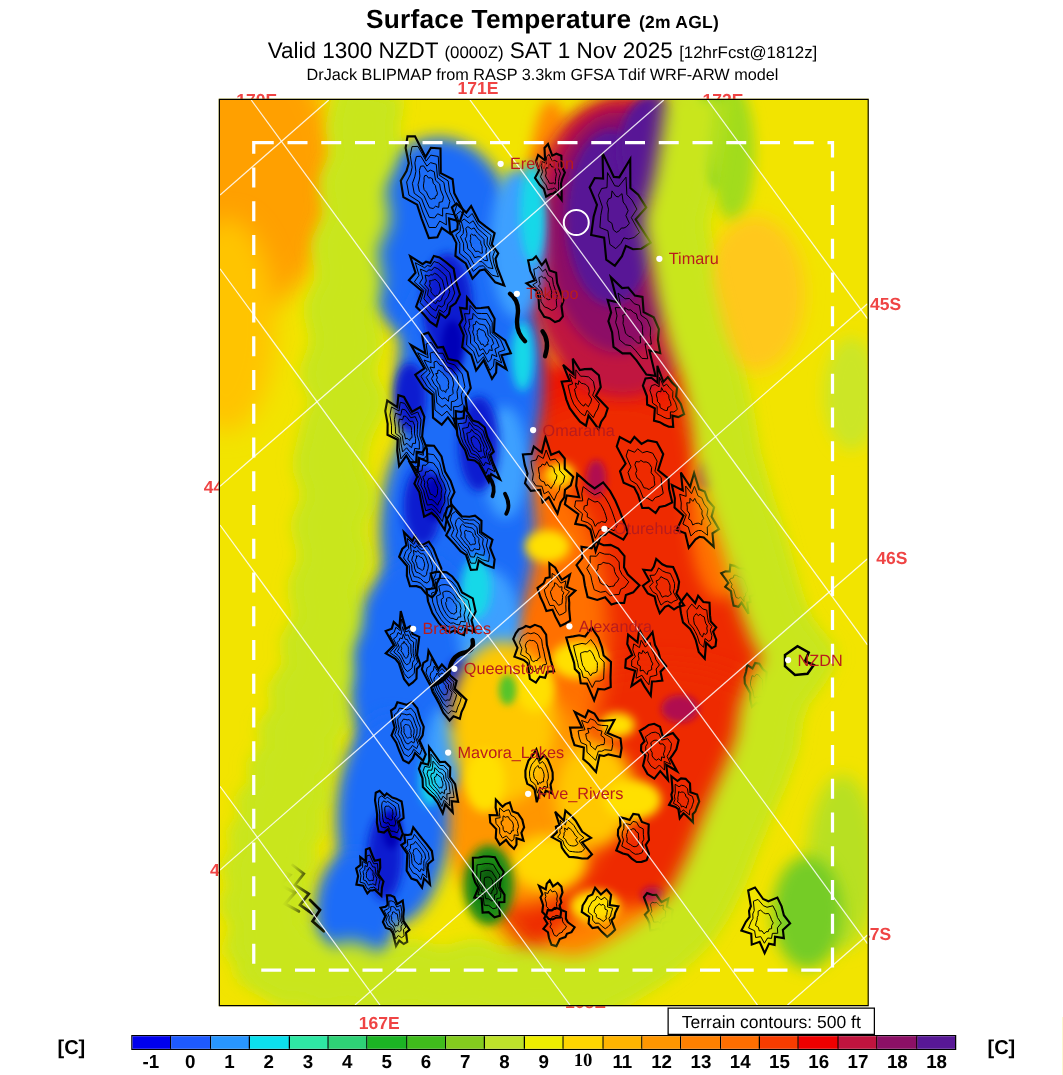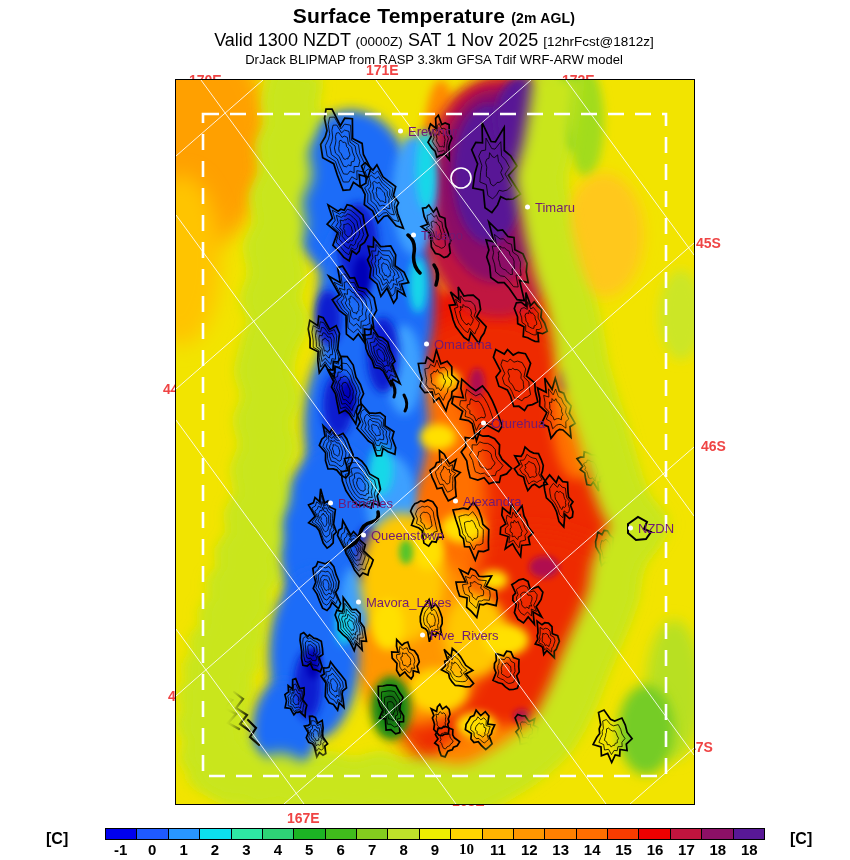--- a/index.html
+++ b/index.html
@@ -11,21 +11,21 @@
   .h-line2{margin-top:2px;font-size:18px;font-weight:400;}
   .h-line2 .small{font-size:13.5px;text-align:right;}
   .h-line3{margin-top:1px;font-size:13px;font-weight:400;}
 
   .map-frame{position:absolute;left:175px;top:79px;width:518px;height:724px;
              border:1.6px solid #000;background:#F2E400;overflow:hidden;}
   .map-frame svg{position:absolute;left:0;top:0;}
 
   .axis-label{position:absolute;font-size:14px;font-weight:bold;color:#ef4444;white-space:nowrap;}
   .loc{position:absolute;display:flex;align-items:center;gap:5px;transform:translate(-3px,-50%);
-       color:#701a75;font-size:13px;white-space:nowrap;}
+       color:#b91c1c;font-size:13px;white-space:nowrap;}
   .loc .dot{width:5px;height:5px;border-radius:50%;background:#fff;flex:0 0 auto;}
 
   .terrain-box{position:absolute;left:534px;top:806px;width:164px;height:20px;background:#fff;
                border:1.6px solid #000;display:flex;align-items:center;justify-content:center;
                font-size:14px;color:#000;}
 
   .colorbar{position:absolute;left:105px;top:828px;width:660px;height:12px;display:flex;
             border:1px solid #000;box-sizing:border-box;}
   .colorbar .seg{flex:1 1 0;border-right:1px solid #000;}
   .colorbar .seg:last-child{border-right:none;}
@@ -436,20 +436,21 @@
     <div class="loc" style="left:183px;top:522px">
         <span class="dot"></span>
         <span>Mavora_Lakes</span>
       </div>
     <div class="loc" style="left:247px;top:555px">
         <span class="dot"></span>
         <span>Five_Rivers</span>
       </div>
   </div>
 
+  <div class="terrain-box">Terrain contours: 500 ft</div>
 
   <span class="cb-unit" style="left:46px">[C]</span>
   <div class="colorbar" id="colorbar">
       <div class="seg" style="background: rgb(0, 0, 238);"></div>
       <div class="seg" style="background: rgb(30, 90, 255);"></div>
       <div class="seg" style="background: rgb(40, 150, 255);"></div>
       <div class="seg" style="background: rgb(12, 224, 238);"></div>
       <div class="seg" style="background: rgb(46, 232, 164);"></div>
       <div class="seg" style="background: rgb(46, 210, 118);"></div>
       <div class="seg" style="background: rgb(28, 180, 36);"></div>

